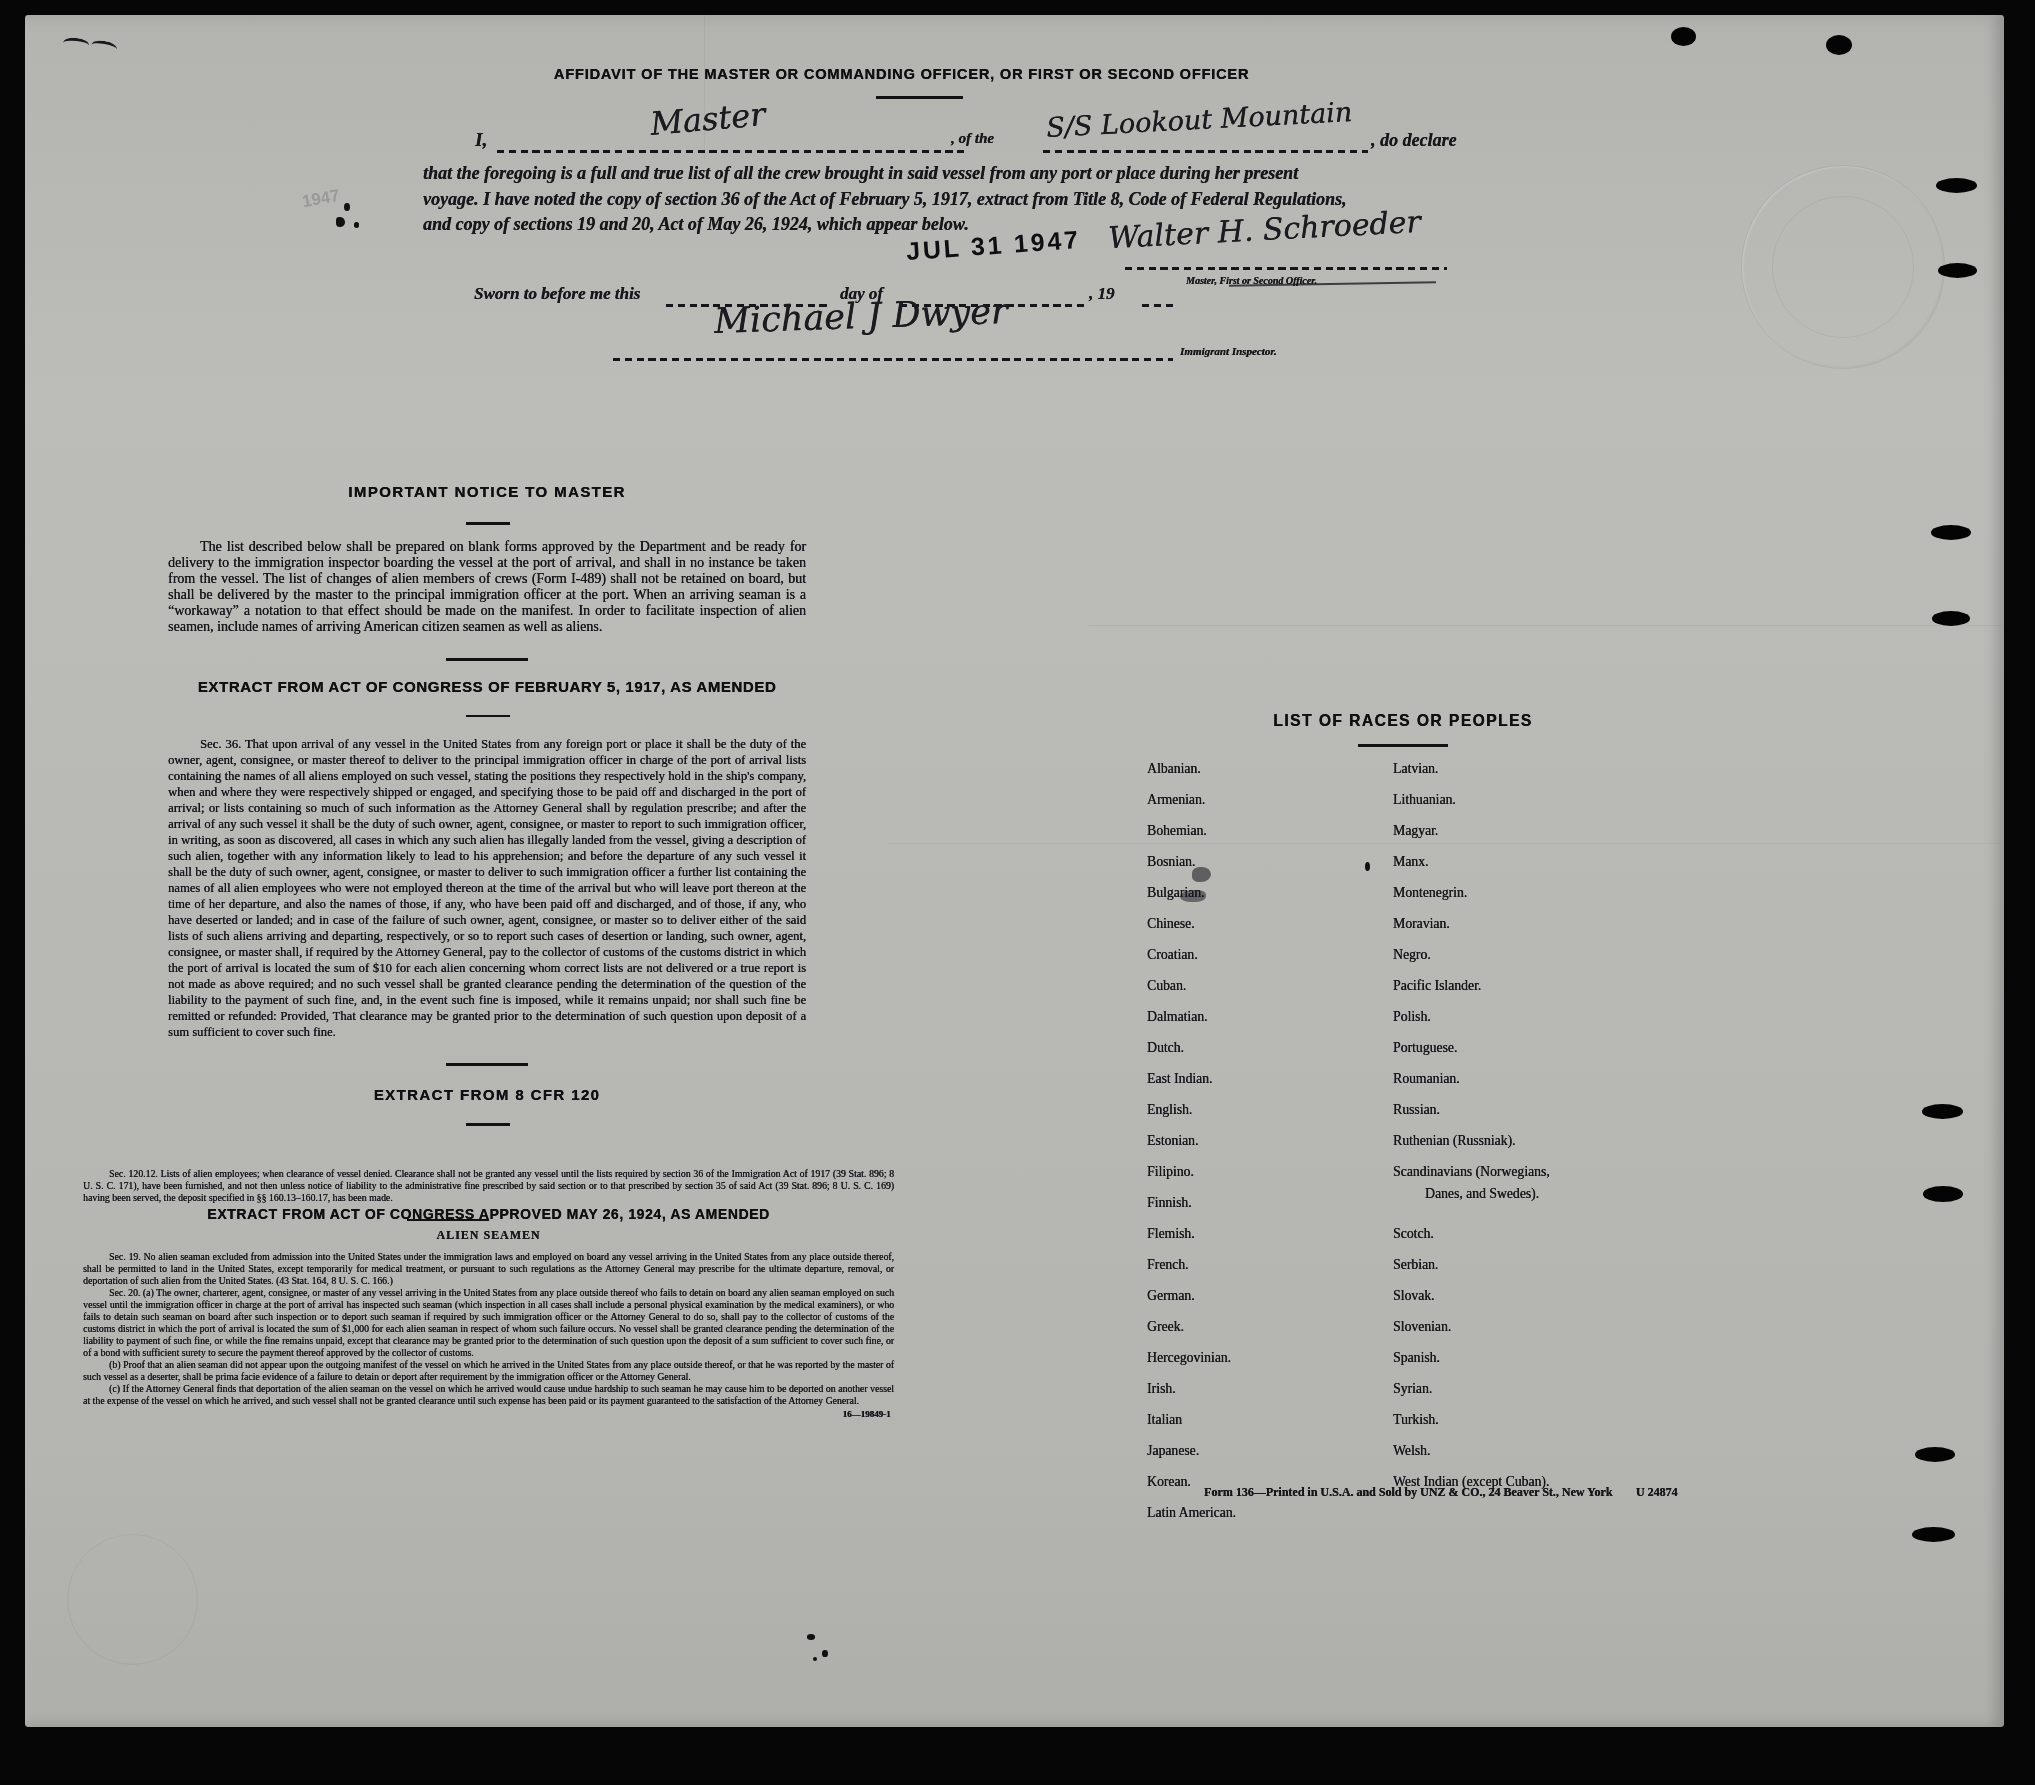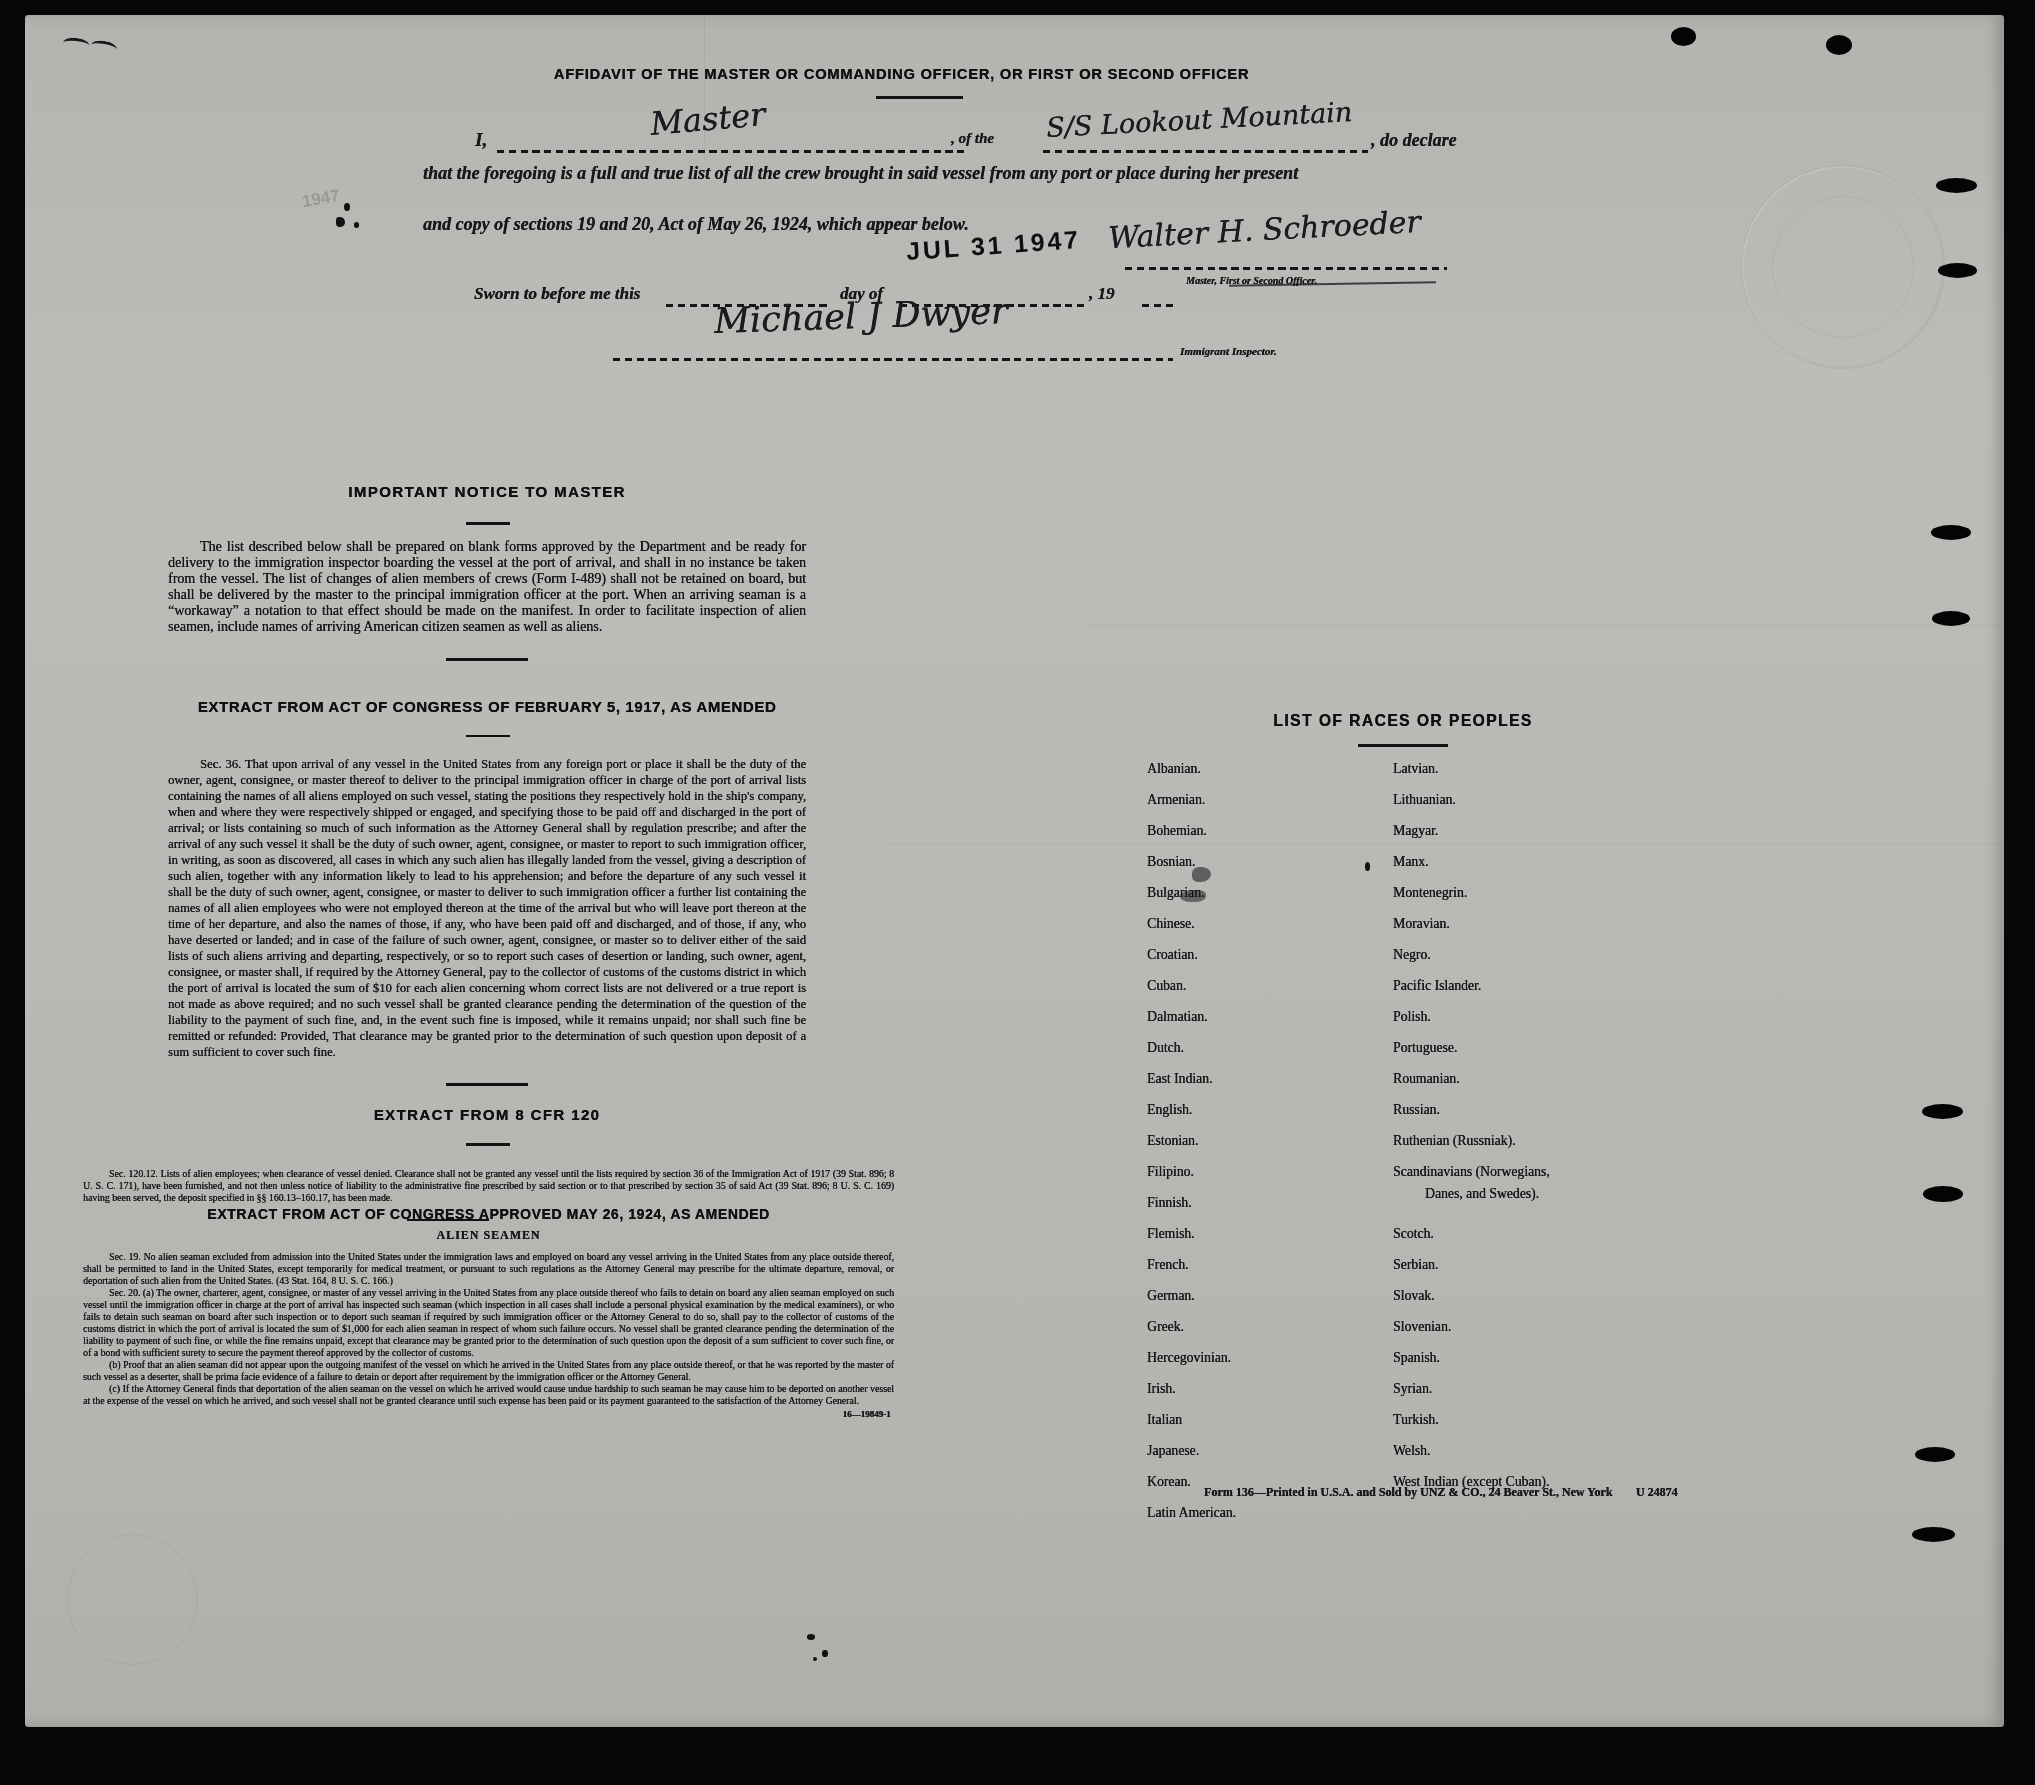--- a/index.html
+++ b/index.html
@@ -46,20 +46,21 @@
 
   <span class="ital print" style="position:absolute;left:475px;top:129px;font-size:19px;">I,</span>
   <div class="dots" style="left:497px;top:150px;width:470px;"></div>
   <div class="hand" style="left:650px;top:100px;font-size:32px;transform:rotate(-5deg);">Master</div>
   <span class="ital print" style="position:absolute;left:951px;top:130px;font-size:15px;">, of the</span>
   <div class="dots" style="left:1043px;top:150px;width:325px;"></div>
   <div class="hand" style="left:1046px;top:104px;font-size:27px;transform:rotate(-3deg);">S/S Lookout Mountain</div>
   <span class="ital print" style="position:absolute;left:1371px;top:130px;font-size:18px;">, do declare</span>
 
   <div class="ital print" style="position:absolute;left:423px;top:163px;width:1086px;font-size:18px;white-space:nowrap;">that the foregoing is a full and true list of all the crew brought in said vessel from any port or place during her present</div>
+  <div class="ital print" style="position:absolute;left:423px;top:189px;width:1086px;font-size:18px;white-space:nowrap;">voyage. I have noted the copy of section 36 of the Act of February 5, 1917, extract from Title 8, Code of Federal Regulations,</div>
   <div class="ital print" style="position:absolute;left:423px;top:214px;width:784px;font-size:18px;white-space:nowrap;">and copy of sections 19 and 20, Act of May 26, 1924, which appear below.</div>
 
   <div class="sans" style="position:absolute;left:906px;top:231px;font-size:25px;font-weight:bold;letter-spacing:2.8px;color:#0f0f13;transform:rotate(-4deg);">JUL 31 1947</div>
 
   <div class="hand" style="left:1108px;top:212px;font-size:30px;transform:rotate(-3deg);">Walter H. Schroeder</div>
   <div class="dots" style="left:1125px;top:267px;width:322px;"></div>
   <div class="ital print" style="position:absolute;left:1186px;top:275px;font-size:10px;">Master, First or Second Officer.</div>
   <div style="position:absolute;left:1229px;top:283px;width:207px;height:1.7px;background:rgba(20,20,25,.75);transform:rotate(-1deg);"></div>
 
   <span class="ital print" style="position:absolute;left:474px;top:284px;font-size:17px;">Sworn to before me this</span>
@@ -76,21 +77,21 @@
   <div class="seal" style="left:1741px;top:165px;width:202px;height:202px;border:1.7px solid rgba(0,0,0,.06);box-shadow:inset 1.1px 1.1px 2.2px rgba(255,255,255,.22), inset -1.1px -1.1px 2.2px rgba(0,0,0,.05);"></div>
   <div class="seal" style="left:1772px;top:196px;width:140px;height:140px;border:1.1px solid rgba(0,0,0,.05);"></div>
 
   <div class="seal" style="left:67px;top:1534px;width:129px;height:129px;border:1.7px solid rgba(0,0,0,.05);"></div>
 
   <div style="position:absolute;left:168px;top:483px;width:638px;">
     <div class="sans head print" style="font-size:15px;">IMPORTANT NOTICE TO MASTER</div>
     <div class="rule" style="position:relative;left:298px;top:22.4px;width:44px;margin-bottom:22.4px;"></div>
     <div class="para print" style="margin-top:36px;text-indent:32px;">The list described below shall be prepared on blank forms approved by the Department and be ready for delivery to the immigration inspector boarding the vessel at the port of arrival, and shall in no instance be taken from the vessel. The list of changes of alien members of crews (Form I-489) shall not be retained on board, but shall be delivered by the master to the principal immigration officer at the port. When an arriving seaman is a “workaway” a notation to that effect should be made on the manifest. In order to facilitate inspection of alien seamen, include names of arriving American citizen seamen as well as aliens.</div>
     <div class="rule" style="position:relative;left:278px;top:23.5px;width:82px;"></div>
-    <div class="sans head print" style="margin-top:60px;font-size:15px;letter-spacing:0.6px;">EXTRACT FROM ACT OF CONGRESS OF FEBRUARY 5, 1917, AS AMENDED</div>
+    <div class="sans head print" style="margin-top:40px;font-size:15px;letter-spacing:0.6px;">EXTRACT FROM ACT OF CONGRESS OF FEBRUARY 5, 1917, AS AMENDED</div>
     <div class="rule" style="position:relative;left:298px;top:20px;width:44px;"></div>
     <div class="para print" style="margin-top:39px;text-indent:32px;font-size:12.6px;">Sec. 36.  That upon arrival of any vessel in the United States from any foreign port or place it shall be the duty of the owner, agent, consignee, or master thereof to deliver to the principal immigration officer in charge of the port of arrival lists containing the names of all aliens employed on such vessel, stating the positions they respectively hold in the ship's company, when and where they were respectively shipped or engaged, and specifying those to be paid off and discharged in the port of arrival; or lists containing so much of such information as the Attorney General shall by regulation prescribe; and after the arrival of any such vessel it shall be the duty of such owner, agent, consignee, or master to report to such immigration officer, in writing, as soon as discovered, all cases in which any such alien has illegally landed from the vessel, giving a description of such alien, together with any information likely to lead to his apprehension; and before the departure of any such vessel it shall be the duty of such owner, agent, consignee, or master to deliver to such immigration officer a further list containing the names of all alien employees who were not employed thereon at the time of the arrival but who will leave port thereon at the time of her departure, and also the names of those, if any, who have been paid off and discharged, and of those, if any, who have deserted or landed; and in case of the failure of such owner, agent, consignee, or master so to deliver either of the said lists of such aliens arriving and departing, respectively, or so to report such cases of desertion or landing, such owner, agent, consignee, or master shall, if required by the Attorney General, pay to the collector of customs of the customs district in which the port of arrival is located the sum of $10 for each alien concerning whom correct lists are not delivered or a true report is not made as above required; and no such vessel shall be granted clearance pending the determination of the question of the liability to the payment of such fine, and, in the event such fine is imposed, while it remains unpaid; nor shall such fine be remitted or refunded: Provided, That clearance may be granted prior to the determination of such question upon deposit of a sum sufficient to cover such fine.</div>
     <div class="rule" style="position:relative;left:278px;top:22.4px;width:82px;"></div>
     <div class="sans head print" style="margin-top:43px;font-size:15px;">EXTRACT FROM 8 CFR 120</div>
     <div class="rule" style="position:relative;left:298px;top:20px;width:44px;"></div>
   </div>
 
   <div style="position:absolute;left:83px;top:1168px;width:811px;">
     <div class="small-para print" style="text-indent:26px;">Sec. 120.12. Lists of alien employees; when clearance of vessel denied.  Clearance shall not be granted any vessel until the lists required by section 36 of the Immigration Act of 1917 (39 Stat. 896; 8 U. S. C. 171), have been furnished, and not then unless notice of liability to the administrative fine prescribed by said section or to that prescribed by section 35 of said Act (39 Stat. 896; 8 U. S. C. 169) having been served, the deposit specified in §§ 160.13–160.17, has been made.</div>
     <div class="rule" style="position:relative;left:324px;top:14.6px;width:82px;height:2.2px;"></div>

